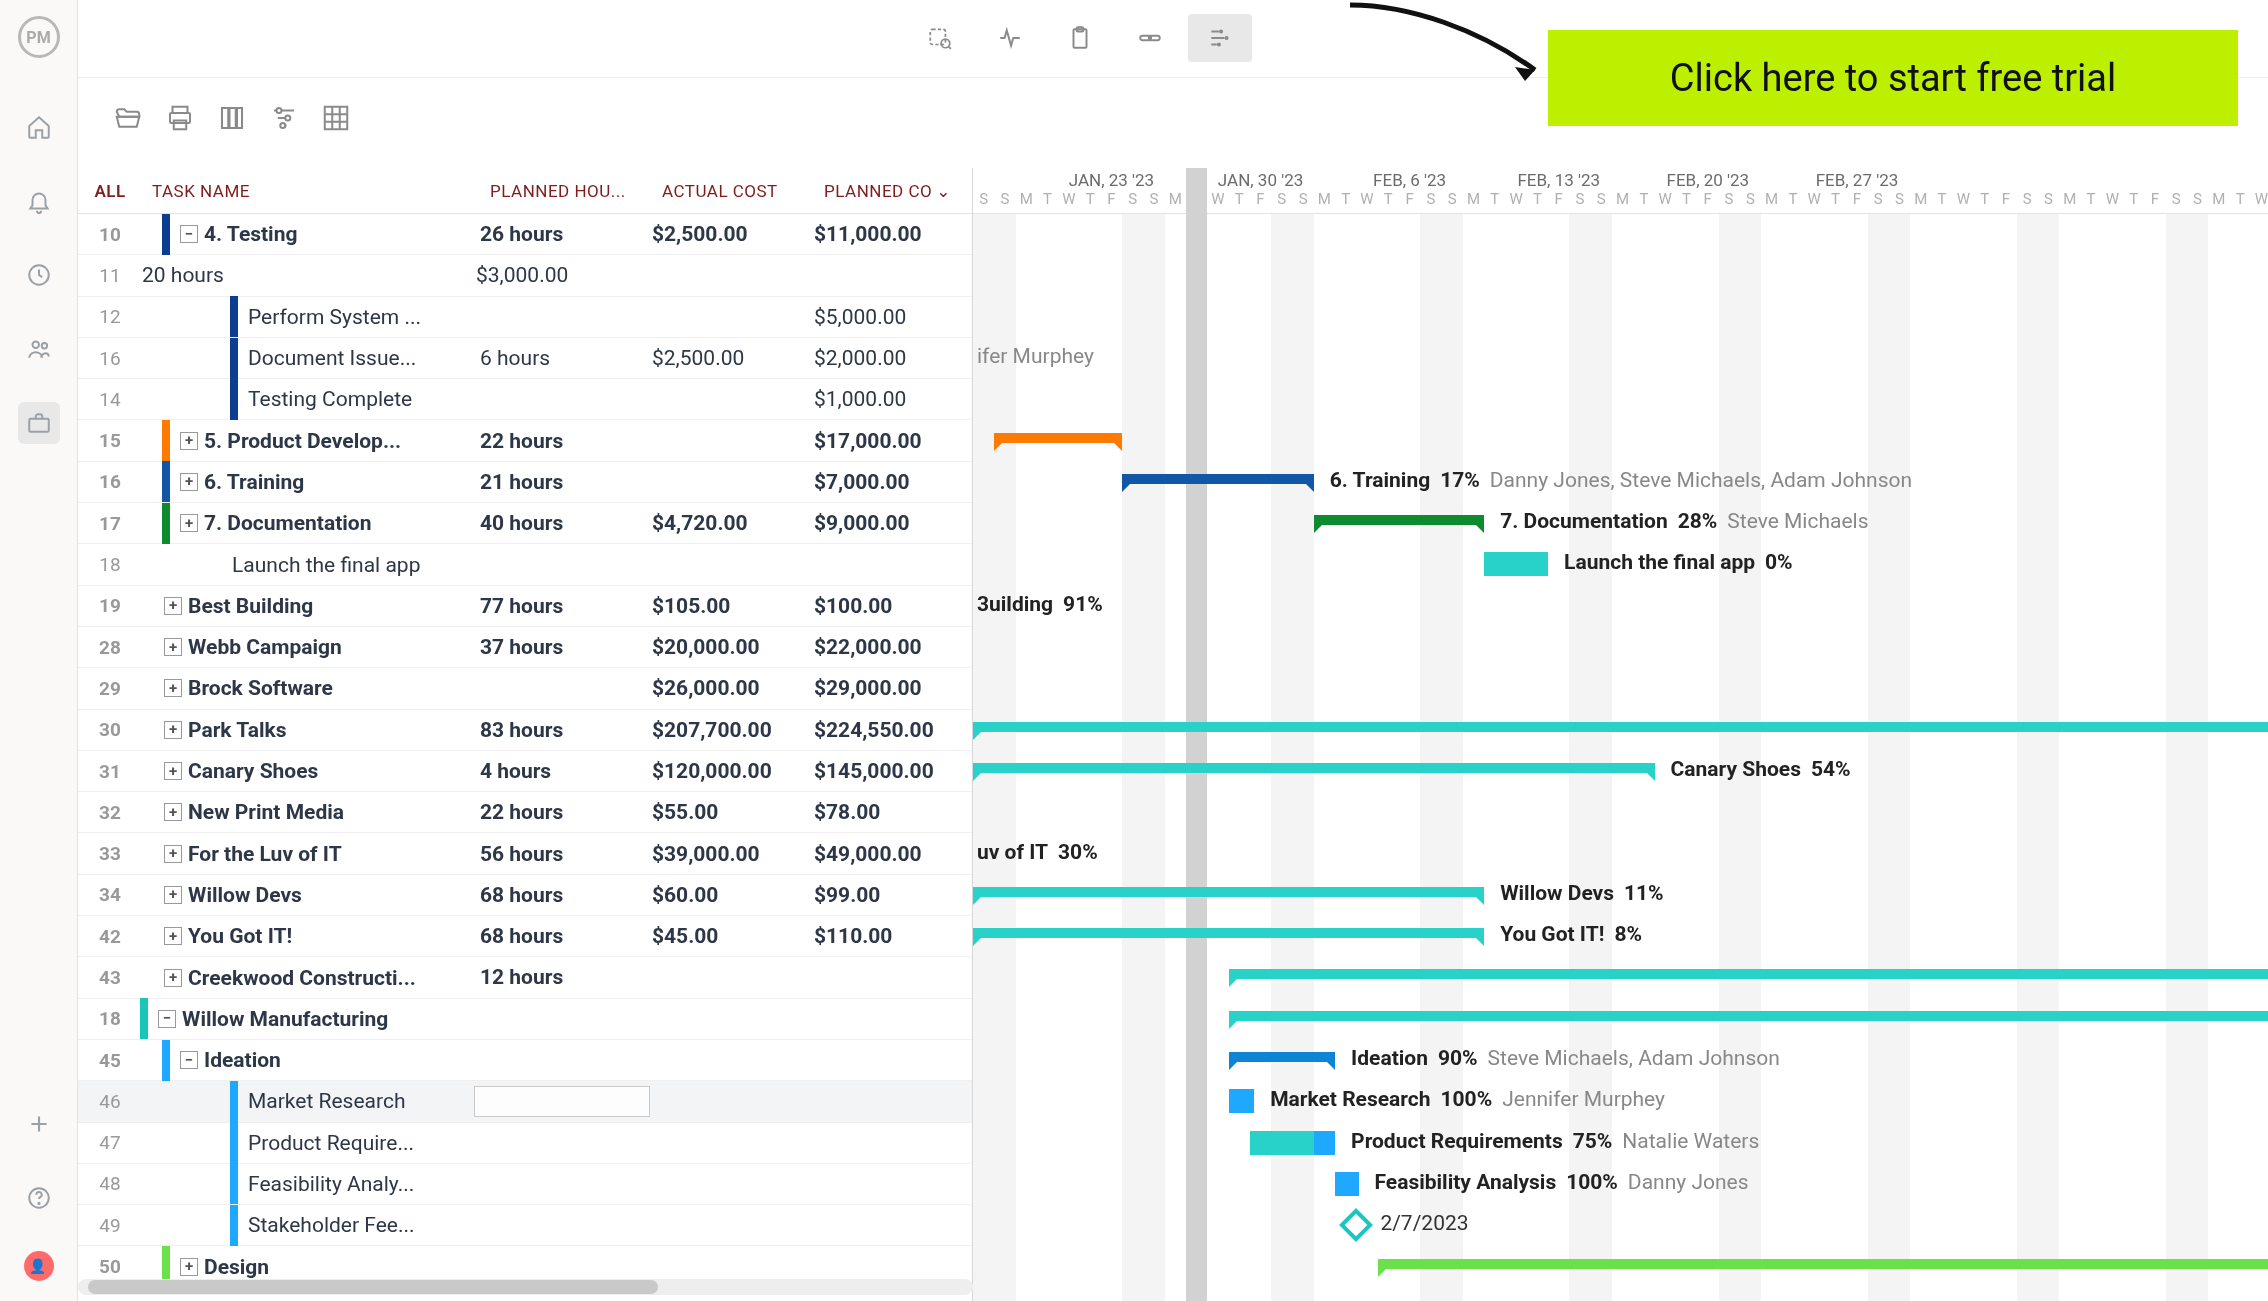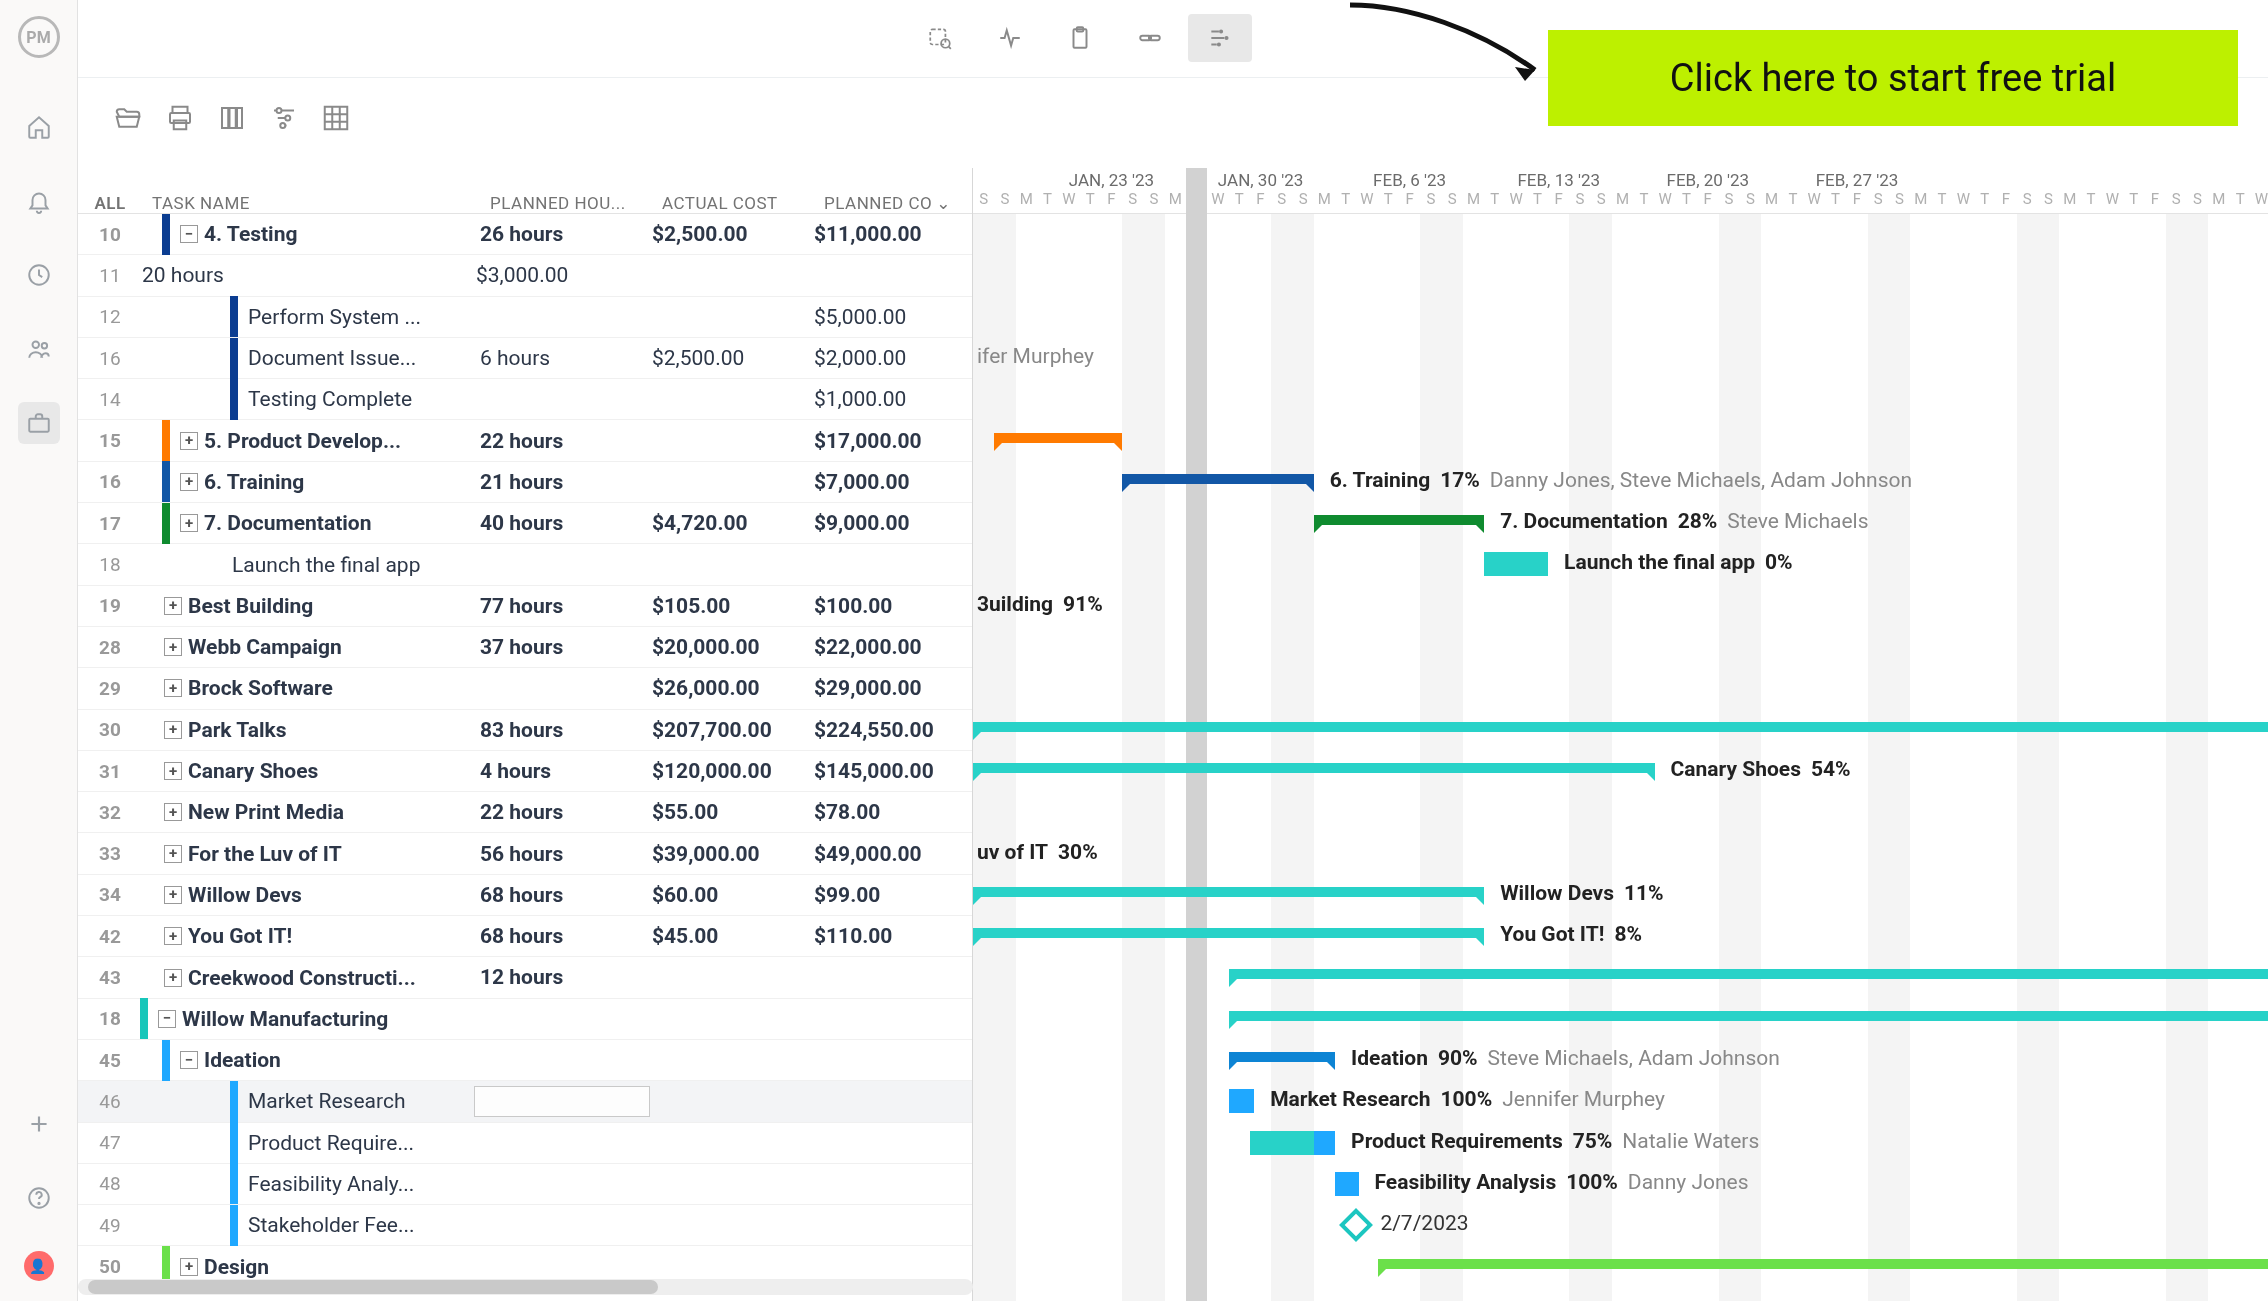--- a/index.html
+++ b/index.html
@@ -26,21 +26,21 @@
 
 
 .sec-toolbar { position: absolute; left: 108px; top: 98px; display: flex; gap: 12px; }
 .sec-toolbar .sbtn { width: 40px; height: 40px; display: flex; align-items: center; justify-content: center; color: #8a8a8a; cursor: pointer; }
 
 
 .main { position: absolute; left: 78px; top: 168px; right: 0; bottom: 0; display: flex; }
 
 
 .grid { width: 895px; border-right: 1px solid #d7d7d7; background: #fff; position: relative; }
-.grid-header { height: 46px; display: flex; border-bottom: 1px solid #e3e3e3; align-items: flex-end; font-size: 17px; color: #737373; letter-spacing: .5px; }
+.grid-header { height: 46px; display: flex; border-bottom: 1px solid #e3e3e3; align-items: center; font-size: 17px; color: #7f1d1d; letter-spacing: .5px; }
 .col-all { width: 64px; text-align: center; padding: 0 10px; font-weight:600;}
 .col-name { width: 338px; padding-left: 10px; }
 .col-hours { width: 172px; padding-left: 10px; }
 .col-actual { width: 162px; padding-left: 10px; }
 .col-planned { width: 148px; padding-left: 10px; position: relative; }
 .col-planned .chev { margin-left: 4px; }
 
 .grid-body { }
 .row { height: 41.3px; display: flex; align-items: center; border-bottom: 1px solid #f0f0f0; font-size: 21px; }
 .row .c-idx { width: 64px; text-align: center; color: #999; font-size: 19px; }

